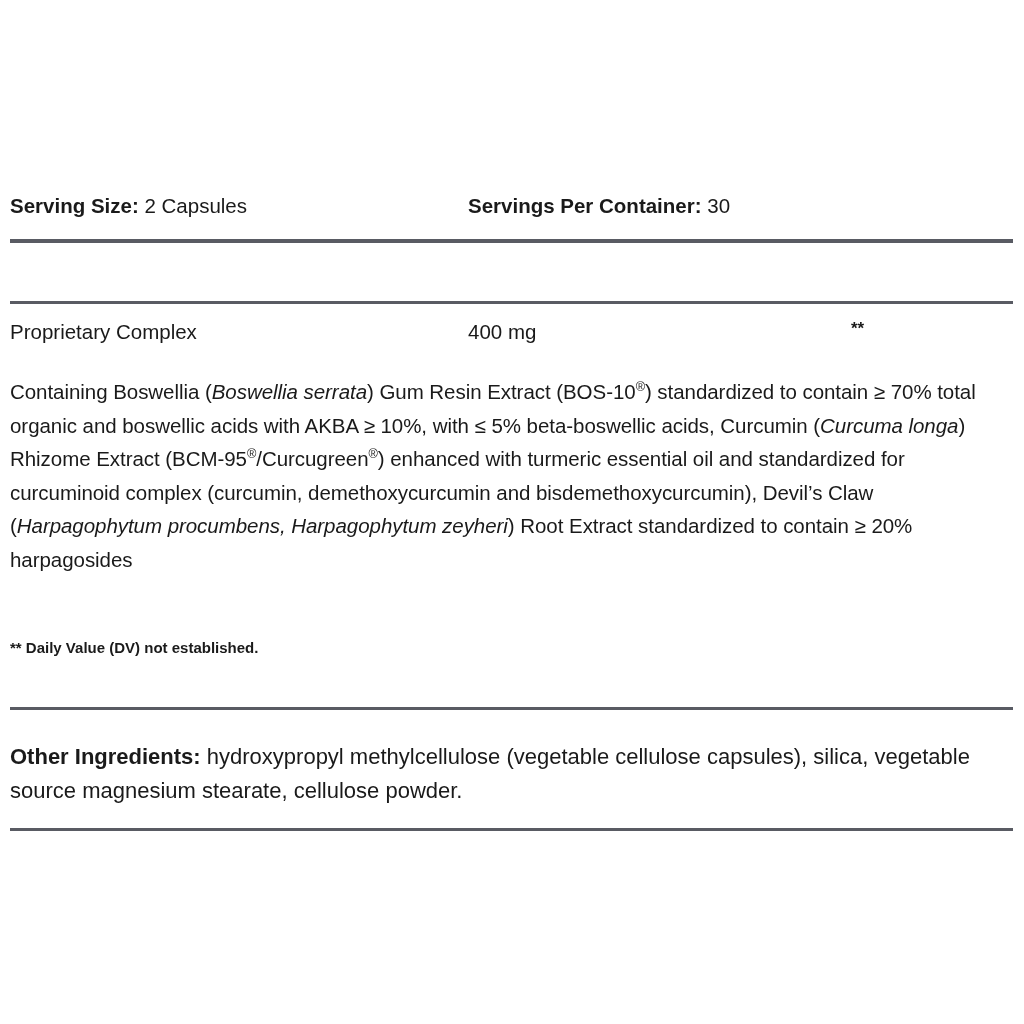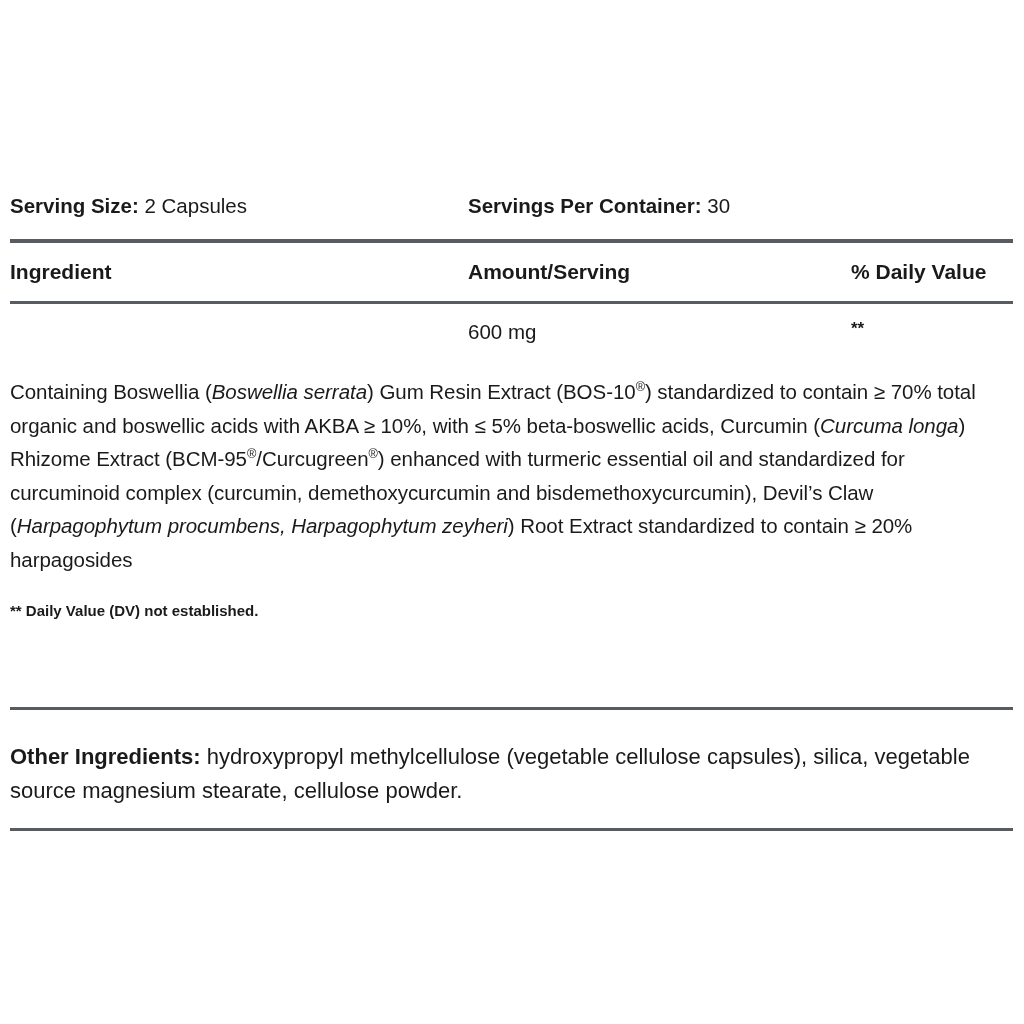--- a/index.html
+++ b/index.html
@@ -82,21 +82,21 @@
     font-size: 20.5px;
     line-height: 33.5px;
     letter-spacing: -0.05px;
   }
   .description i { font-style: italic; }
 
   
   .footnote {
     position: absolute;
     left: 10px;
-    top: 600px;
+    top: 637px;
     font-size: 15px;
     font-weight: bold;
     line-height: 22px;
     white-space: nowrap;
   }
 
   
   .other-ingredients {
     position: absolute;
     left: 10px;
@@ -120,30 +120,26 @@
 
 <div class="panel">
 
   <div class="row serving-row">
     <div class="cell col1"><span class="bold">Serving Size:</span> <span>2 Capsules</span></div>
     <div class="cell col2"><span class="bold">Servings Per Container:</span> <span>30</span></div>
   </div>
 
   <div class="rule rule-serving"></div>
 
-  <div class="row header-row">
-    <div class="cell col1">Ingredient</div>
-    <div class="cell col2">Amount/Serving</div>
-    <div class="cell col3">% Daily Value</div>
-  </div>
 
   <div class="rule rule-headers"></div>
 
   <div class="row data-row">
-    <div class="cell col2">600 mg</div>
+    <div class="cell col1">Proprietary Complex</div>
+    <div class="cell col2">400 mg</div>
     <div class="cell col3">**</div>
   </div>
 
   <div class="description"><span>Containing Boswellia (</span><i>Boswellia serrata</i><span>) Gum Resin Extract (BOS-10</span><sup>®</sup><span>) standardized to contain ≥ 70% total organic and boswellic acids with AKBA ≥ 10%, with ≤ 5% beta-boswellic acids, Curcumin (</span><i>Curcuma longa</i><span>) Rhizome Extract (BCM-95</span><sup>®</sup><span>/Curcugreen</span><sup>®</sup><span>) enhanced with turmeric essential oil and standardized for curcuminoid complex (curcumin, demethoxycurcumin and bisdemethoxycurcumin), Devil’s Claw (</span><i>Harpagophytum procumbens, Harpagophytum zeyheri</i><span>) Root Extract standardized to contain ≥ 20% harpagosides</span></div>
 
   <div class="footnote">** Daily Value (DV) not established.</div>
 
   <div class="rule rule-footnote"></div>
 
   <div class="other-ingredients"><span class="oi-label">Other Ingredients:</span><span> hydroxypropyl methylcellulose (vegetable cellulose capsules), silica, vegetable source magnesium stearate, cellulose powder.</span></div>

